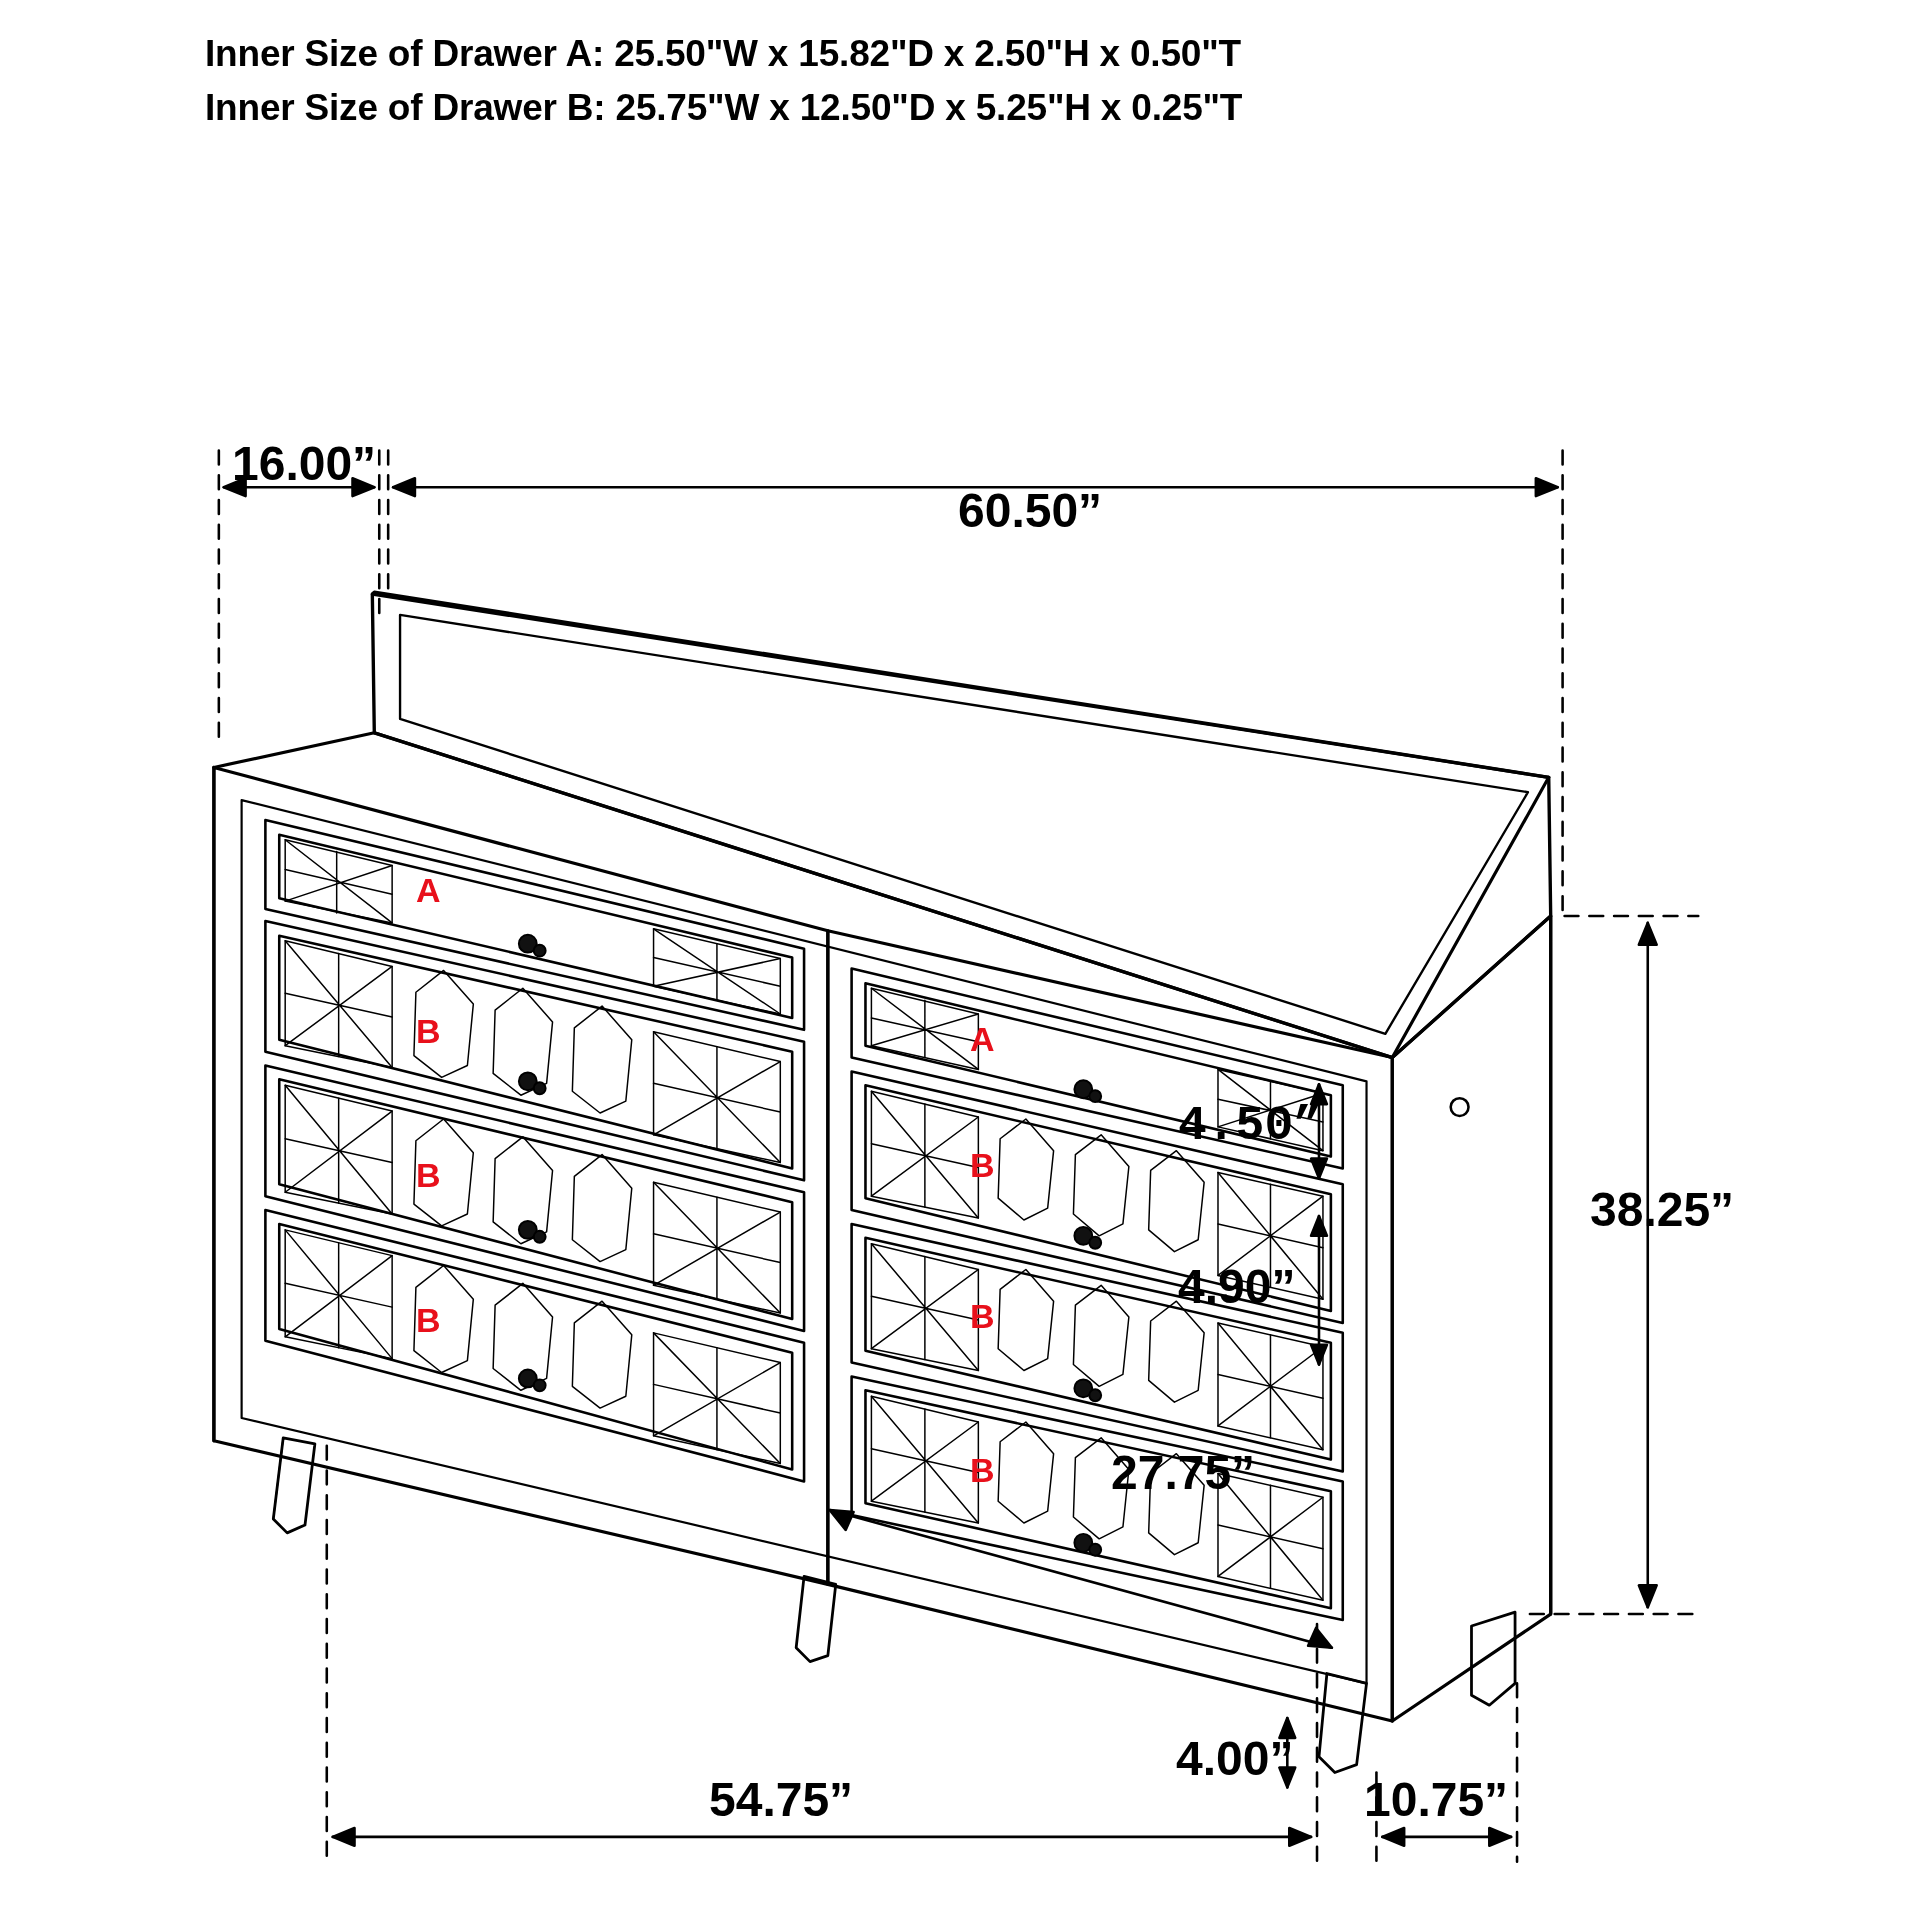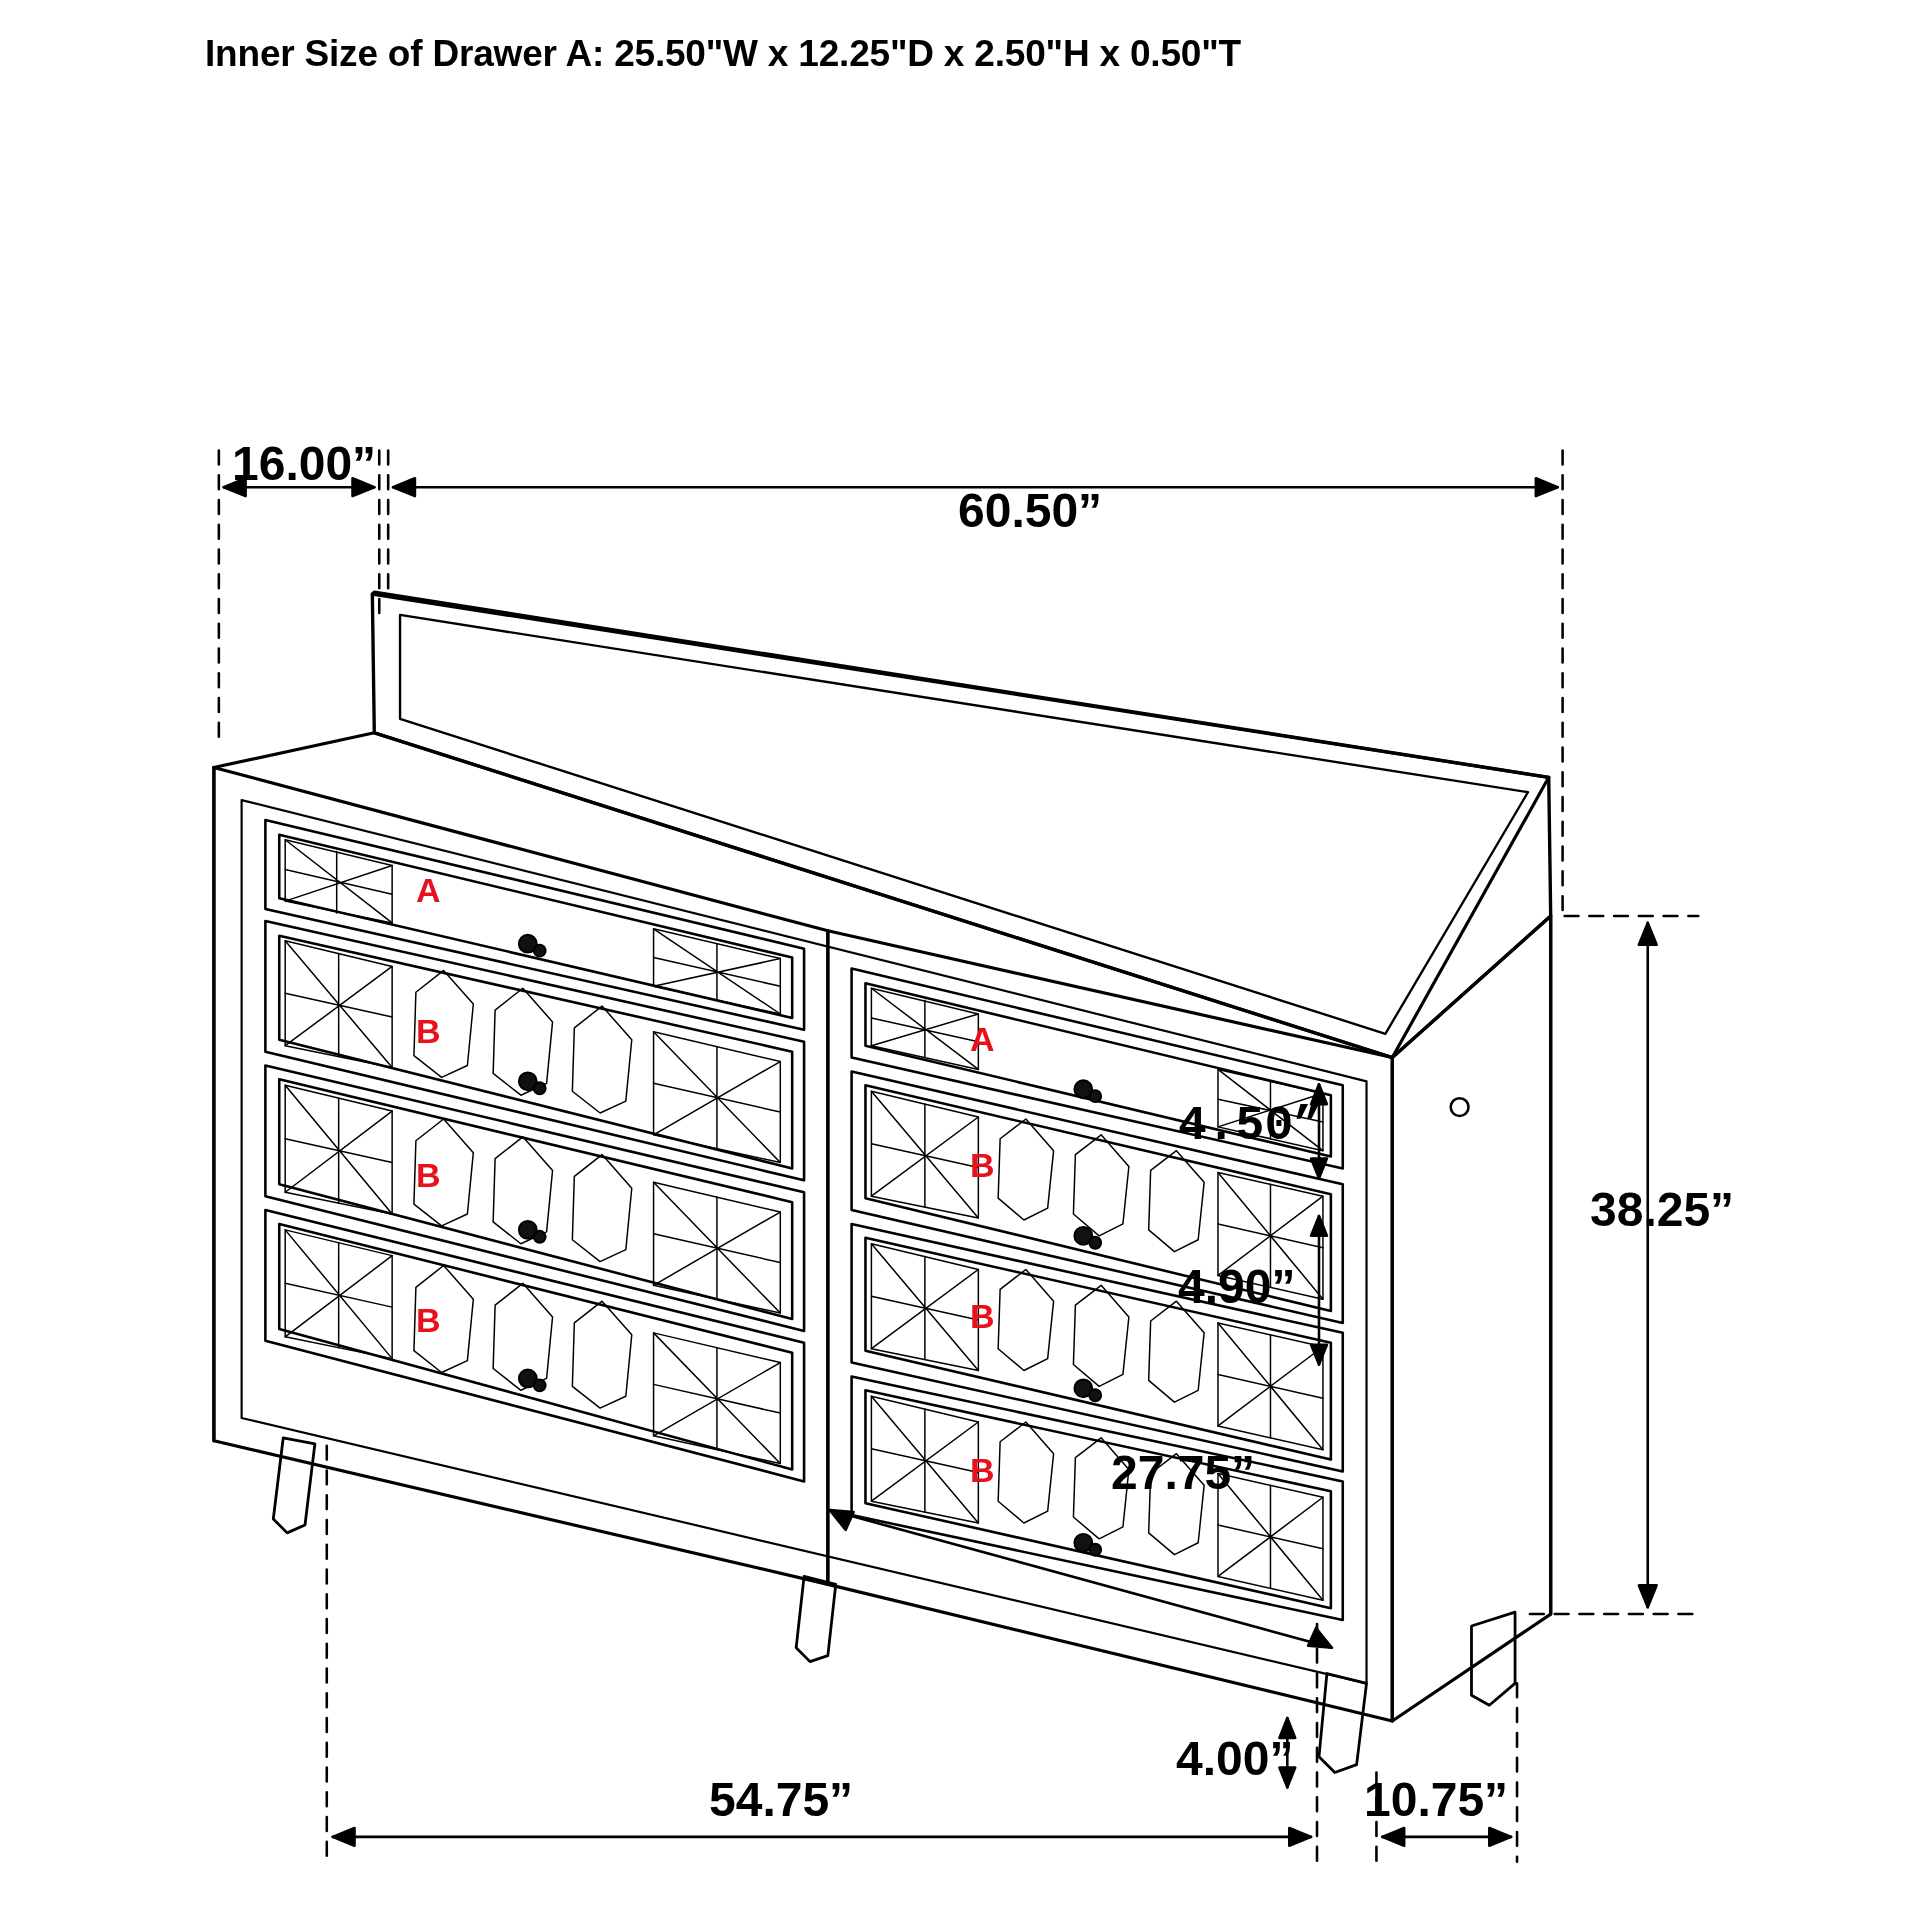--- a/index.html
+++ b/index.html
@@ -35,21 +35,22 @@
     color:#e8101b;
     white-space:nowrap;
   }
   svg{position:absolute;left:0;top:0;}
 </style>
 </head>
 <body>
 
 <div id="stage">
 
-  <div class="hdr" id="hdr1">Inner Size of Drawer A: 25.50"W x 12.25"D x 2.50"H x 0.50"T</div>
+  <div class="hdr" id="hdr1">Inner Size of Drawer A: 25.50"W x 15.82"D x 2.50"H x 0.50"T</div>
+  <div class="hdr" id="hdr2">Inner Size of Drawer B: 25.75"W x 12.50"D x 5.25"H x 0.25"T</div>
 
   <svg width="1927" height="1927" viewBox="0 0 1946 1946">
     <g fill="none" stroke="#000" stroke-width="3.2" stroke-linejoin="round" stroke-linecap="round">
 
       <g stroke-width="2.6">
         <path d="M221 455 L221 755" stroke-dasharray="14 11"></path>
         <path d="M383 455 L383 620" stroke-dasharray="14 11"></path>
         <path d="M226 492 L378 492"></path>
         <path d="M226 492 l22 -9 l0 18 z" fill="#000"></path>
         <path d="M378 492 l-22 -9 l0 18 z" fill="#000"></path>

